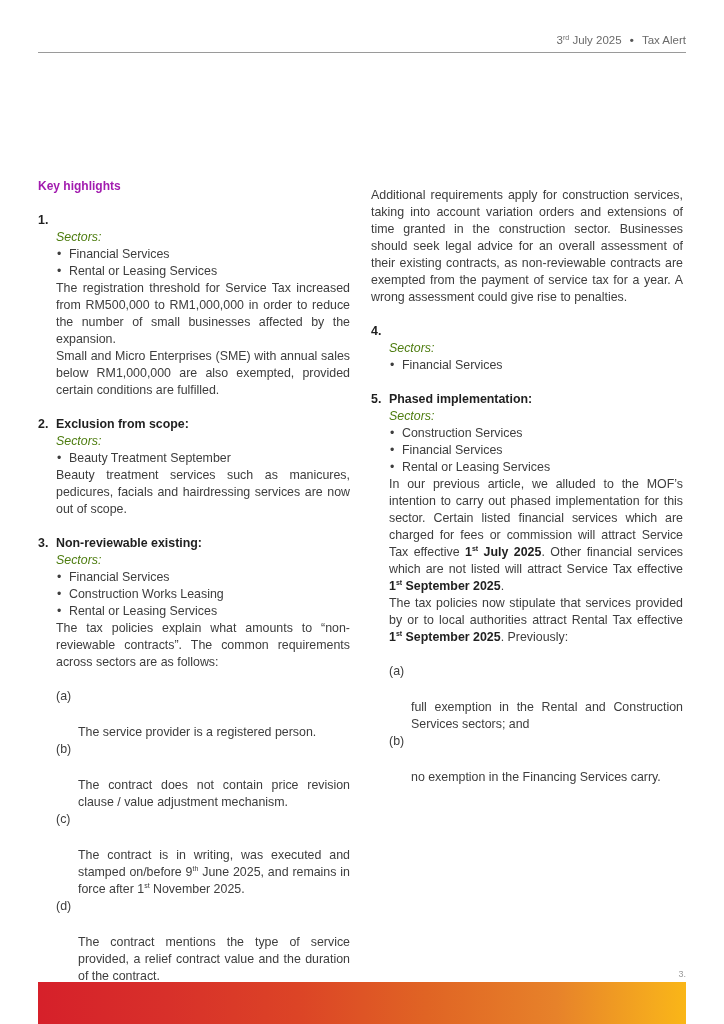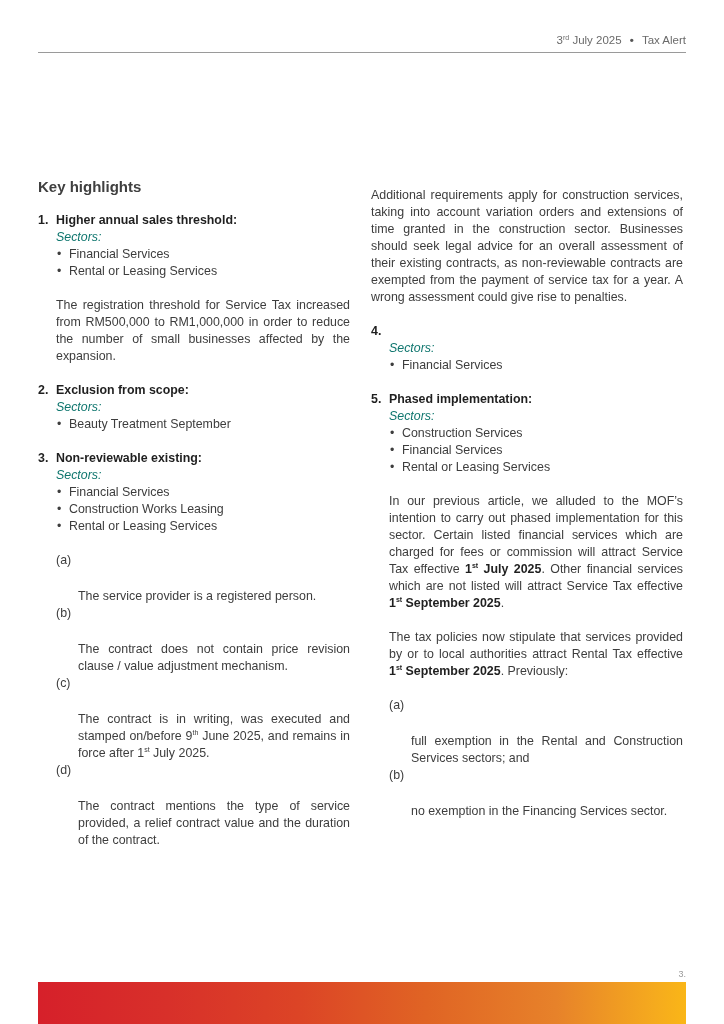--- a/index.html
+++ b/index.html
@@ -15,30 +15,30 @@
     .header sup { font-size: 7px; vertical-align: 4px; line-height: 0; }
     .header .dot { margin: 0 5px; font-weight: bold; color: #555; }
 
     .col {
       position: absolute; top: 178px; width: 312px;
       font-size: 12.4px; line-height: 17px; color: #3d3d3d;
     }
     .col.left { left: 38px; }
     .col.right { left: 371px; }
 
-    .key-title { color: #404040; font-weight: bold; font-size: 15px; margin-bottom: 17px; }
+    .key-title { color: #a21caf; font-weight: bold; font-size: 12px; margin-bottom: 17px; }
 
     .section { margin-bottom: 17px; }
     .section-head { display: flex; font-weight: bold; color: #1f1f1f; }
     .section-num { width: 18px; flex: 0 0 18px; }
     .section-body { padding-left: 18px; }
-    .sectors-label { font-style: italic; color: #0f766e; }
+    .sectors-label { font-style: italic; color: #4d7c0f; }
     .bullet { display: flex; }
     .bullet .dot { width: 13px; flex: 0 0 13px; padding-left: 1px; }
-    .para { text-align: justify; margin-top: 17px; }
+    .para { text-align: justify; }
     .para.first { margin-top: 9px; }
     .para b { color: #1f1f1f; }
     .para sup { font-size: 7px; vertical-align: 5px; line-height: 0; }
 
     .alpha-list { margin-top: 17px; }
     .alpha-item { display: flex; text-align: justify; }
     .alpha-item .lbl { width: 22px; flex: 0 0 22px; }
     .alpha-item .txt { flex: 1; margin-top: 36px; }
     .alpha-item sup { font-size: 7px; vertical-align: 5px; line-height: 0; }
 
@@ -58,47 +58,48 @@
   <span class="dot">•</span>
   <span>Tax Alert</span>
 </div>
 
 <div class="col left">
   <div class="key-title">Key highlights</div>
 
   <div class="section">
     <div class="section-head">
       <span class="section-num">1.</span>
-      <span>Higher annual sales threshold:</span>
     </div>
     <div class="section-body">
       <div class="sectors-label">Sectors:</div>
       <div class="bullet">
           <span class="dot">•</span>
           <span>Financial Services</span>
         </div>
       <div class="bullet">
           <span class="dot">•</span>
           <span>Rental or Leasing Services</span>
         </div>
       <div class="para">The registration threshold for Service Tax increased from RM500,000 to RM1,000,000 in order to reduce the number of small businesses affected by the expansion.</div>
+      <div class="para">Small and Micro Enterprises (SME) with annual sales below RM1,000,000 are also exempted, provided certain conditions are fulfilled.</div>
     </div>
   </div>
 
   <div class="section">
     <div class="section-head">
       <span class="section-num">2.</span>
       <span>Exclusion from scope:</span>
     </div>
     <div class="section-body">
       <div class="sectors-label">Sectors:</div>
       <div class="bullet">
           <span class="dot">•</span>
           <span>Beauty Treatment September</span>
         </div>
+      <div class="para">Beauty treatment services such as manicures, pedicures, facials and hairdressing services are now out of scope.</div>
     </div>
   </div>
 
   <div class="section">
     <div class="section-head">
       <span class="section-num">3.</span>
       <span>Non-reviewable existing:</span>
     </div>
     <div class="section-body">
       <div class="sectors-label">Sectors:</div>
@@ -107,32 +108,33 @@
           <span>Financial Services</span>
         </div>
       <div class="bullet">
           <span class="dot">•</span>
           <span>Construction Works Leasing</span>
         </div>
       <div class="bullet">
           <span class="dot">•</span>
           <span>Rental or Leasing Services</span>
         </div>
+      <div class="para">The tax policies explain what amounts to “non-reviewable contracts”. The common requirements across sectors are as follows:</div>
       <div class="alpha-list">
         <div class="alpha-item">
           <span class="lbl">(a)</span>
           <span class="txt">The service provider is a registered person.</span>
         </div>
         <div class="alpha-item">
           <span class="lbl">(b)</span>
           <span class="txt">The contract does not contain price revision clause / value adjustment mechanism.</span>
         </div>
         <div class="alpha-item">
           <span class="lbl">(c)</span>
-          <span class="txt"><span>The contract is in writing, was executed and stamped on/before 9</span><sup>th</sup><span> June 2025, and remains in force after 1</span><sup>st</sup><span> July 2025.</span></span>
+          <span class="txt"><span>The contract is in writing, was executed and stamped on/before 9</span><sup>th</sup><span> June 2025, and remains in force after 1</span><sup>st</sup><span> November 2025.</span></span>
         </div>
         <div class="alpha-item">
           <span class="lbl">(d)</span>
           <span class="txt">The contract mentions the type of service provided, a relief contract value and the duration of the contract.</span>
         </div>
       </div>
     </div>
   </div>
 </div>
 
@@ -176,21 +178,21 @@
 
       <div class="para"><span>The tax policies now stipulate that services provided by or to local authorities attract Rental Tax effective </span><b><span>1</span><sup>st</sup><span> September 2025</span></b><span>. Previously:</span></div>
 
       <div class="alpha-list">
         <div class="alpha-item">
           <span class="lbl">(a)</span>
           <span class="txt">full exemption in the Rental and Construction Services sectors; and</span>
         </div>
         <div class="alpha-item">
           <span class="lbl">(b)</span>
-          <span class="txt">no exemption in the Financing Services sector.</span>
+          <span class="txt">no exemption in the Financing Services carry.</span>
         </div>
       </div>
     </div>
   </div>
 </div>
 
 <div class="page-num">3.</div>
 <div class="footer-bar"></div>
 
 </body></html>

